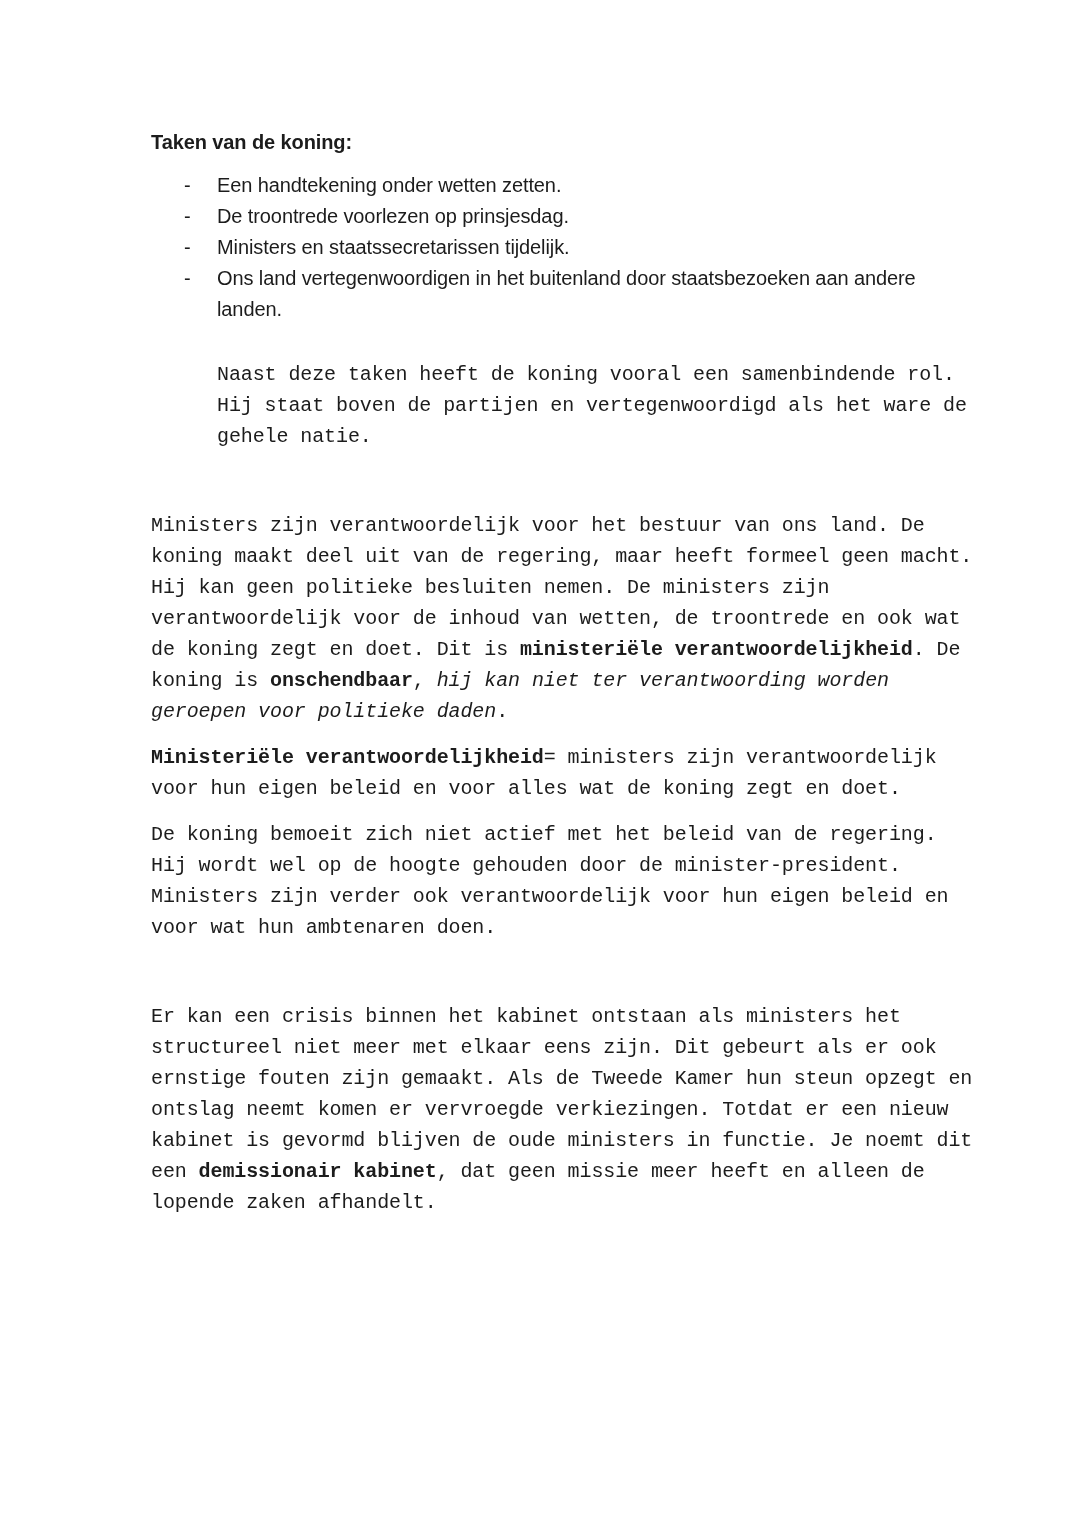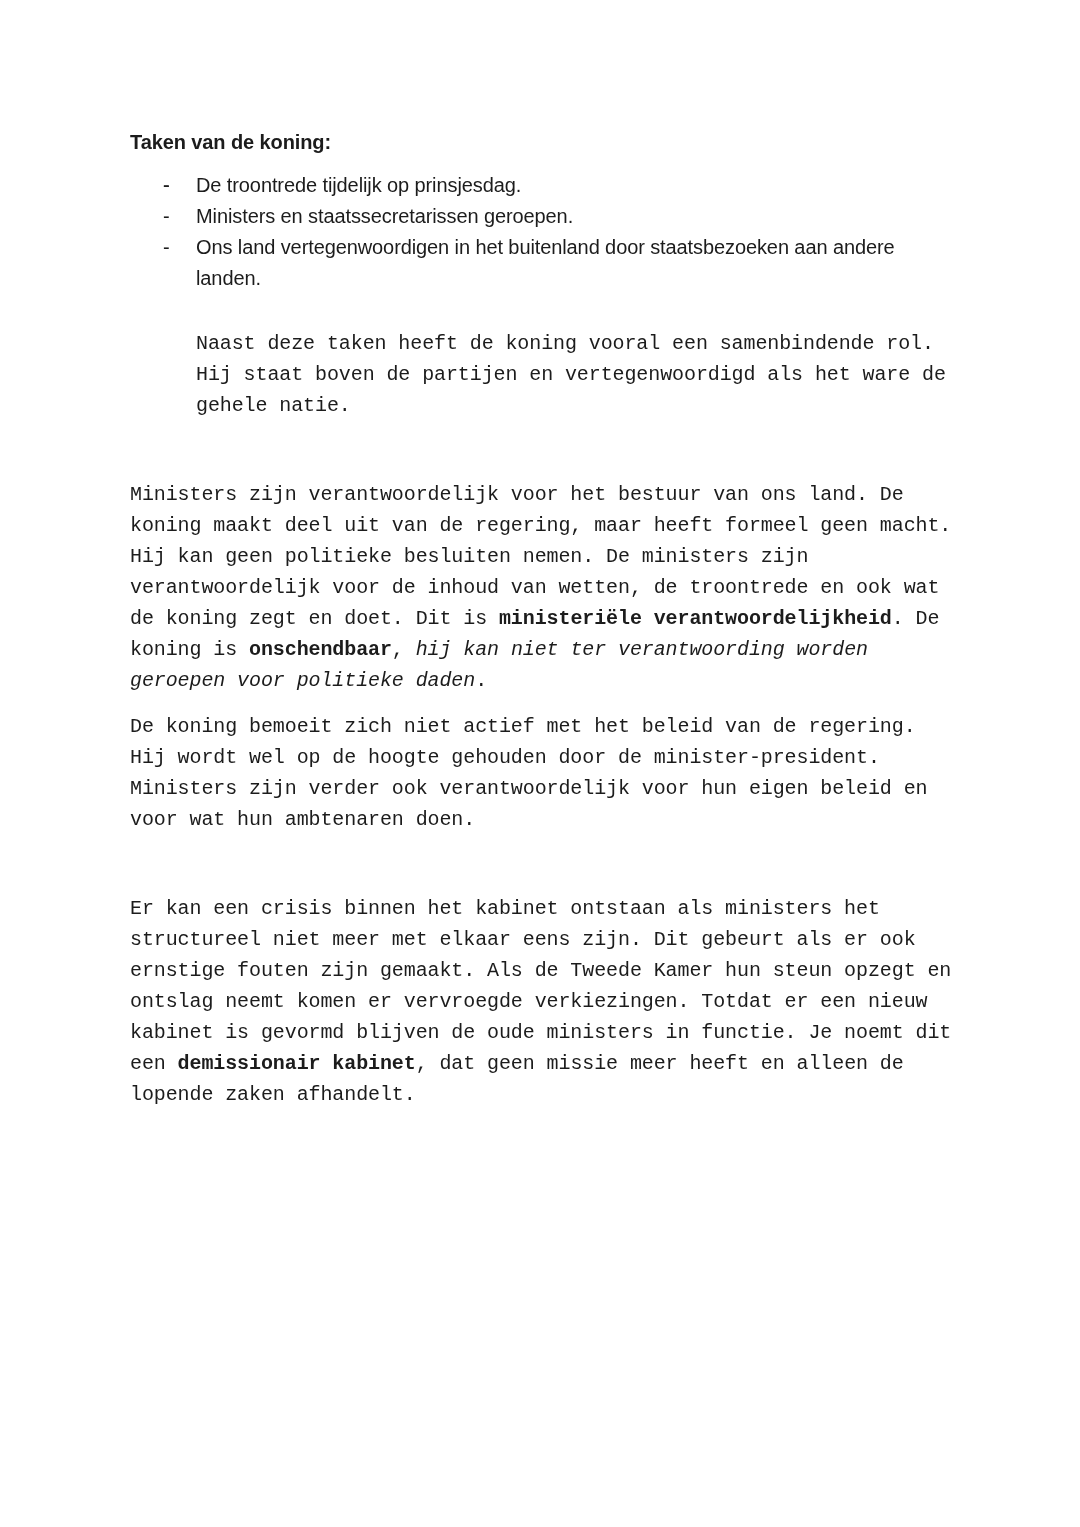--- a/index.html
+++ b/index.html
@@ -20,20 +20,21 @@
     box-sizing: border-box;
     padding: 127px 128px 0 130px;
     overflow: hidden;
   }
   .content {
     width: 822px;
     color: #1c1c1c;
     font-size: 20px;
     line-height: 31px;
     letter-spacing: -0.1px;
+    margin-left: 21px;
   }
   .para {
     margin: 15px 0 0 0;
     font-family: Liberation Mono, monospace;
   }
   .heading {
     margin: 0;
     font-weight: bold;
   }
   .list {
@@ -60,23 +61,24 @@
   .b { font-weight: bold; }
   .i { font-style: italic; }
 </style>
 </head>
 <body>
 
 <div class="page">
   <div class="content">
       <p class="heading"><span class="b">Taken van de koning:</span></p>
       <div class="list">
-        <div class="list-item"><span class="marker">-</span></div>
-        <div class="list-item"><span class="marker">-</span><span>De troontrede tijdelijk op prinsjesdag.</span></div>
-        <div class="list-item"><span class="marker">-</span><span>Ministers en staatssecretarissen geroepen.</span></div>
+        <div class="list-item"><span class="marker">-</span><span>Een handtekening onder wetten zetten.</span></div>
+        <div class="list-item"><span class="marker">-</span><span>De troontrede voorlezen op prinsjesdag.</span></div>
+        <div class="list-item"><span class="marker">-</span><span>Ministers en staatssecretarissen tijdelijk.</span></div>
         <div class="list-item"><span class="marker">-</span><span>Ons land vertegenwoordigen in het buitenland door staatsbezoeken aan andere landen.</span></div>
       </div>
       <p class="para indent gap-medium"><span>Naast deze taken heeft de koning vooral een samenbindende rol. Hij staat boven de partijen en vertegenwoordigd als het ware de gehele natie.</span></p>
       <p class="para gap-large"><span>Ministers zijn verantwoordelijk voor het bestuur van ons land. De koning maakt deel uit van de regering, maar heeft formeel geen macht. Hij kan geen politieke besluiten nemen. De ministers zijn verantwoordelijk voor de inhoud van wetten, de troontrede en ook wat de koning zegt en doet. Dit is </span><span class="b">ministeriële verantwoordelijkheid</span><span>. De koning is </span><span class="b">onschendbaar</span><span>, </span><span class="i">hij kan niet ter verantwoording worden geroepen voor politieke daden</span><span>.</span></p>
+      <p class="para"><span class="b">Ministeriële verantwoordelijkheid</span><span>= ministers zijn verantwoordelijk voor hun eigen beleid en voor alles wat de koning zegt en doet.</span></p>
       <p class="para"><span>De koning bemoeit zich niet actief met het beleid van de regering. Hij wordt wel op de hoogte gehouden door de minister-president. Ministers zijn verder ook verantwoordelijk voor hun eigen beleid en voor wat hun ambtenaren doen.</span></p>
       <p class="para gap-large"><span>Er kan een crisis binnen het kabinet ontstaan als ministers het structureel niet meer met elkaar eens zijn. Dit gebeurt als er ook ernstige fouten zijn gemaakt. Als de Tweede Kamer hun steun opzegt en ontslag neemt komen er vervroegde verkiezingen. Totdat er een nieuw kabinet is gevormd blijven de oude ministers in functie. Je noemt dit een </span><span class="b">demissionair kabinet</span><span>, dat geen missie meer heeft en alleen de lopende zaken afhandelt.</span></p>
     </div>
 </div>
 
 </body></html>

